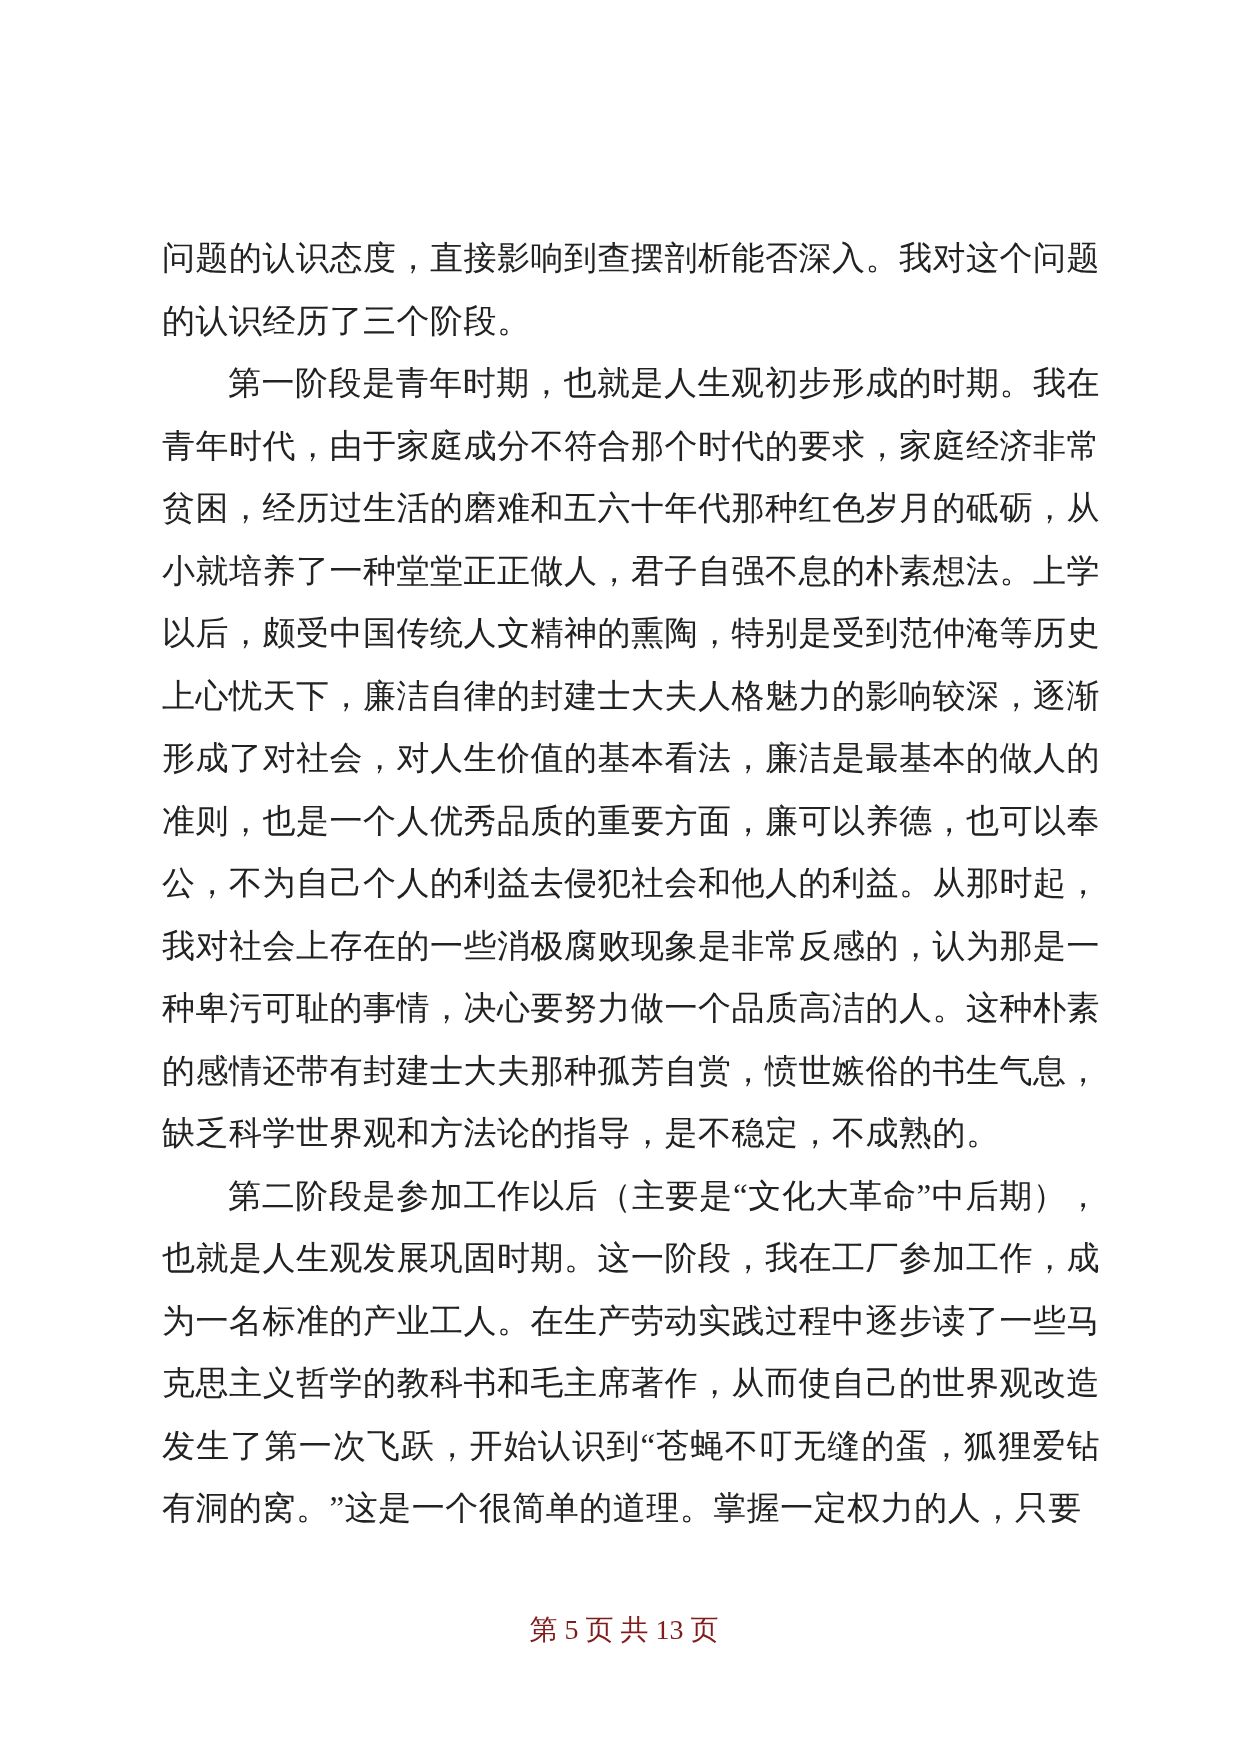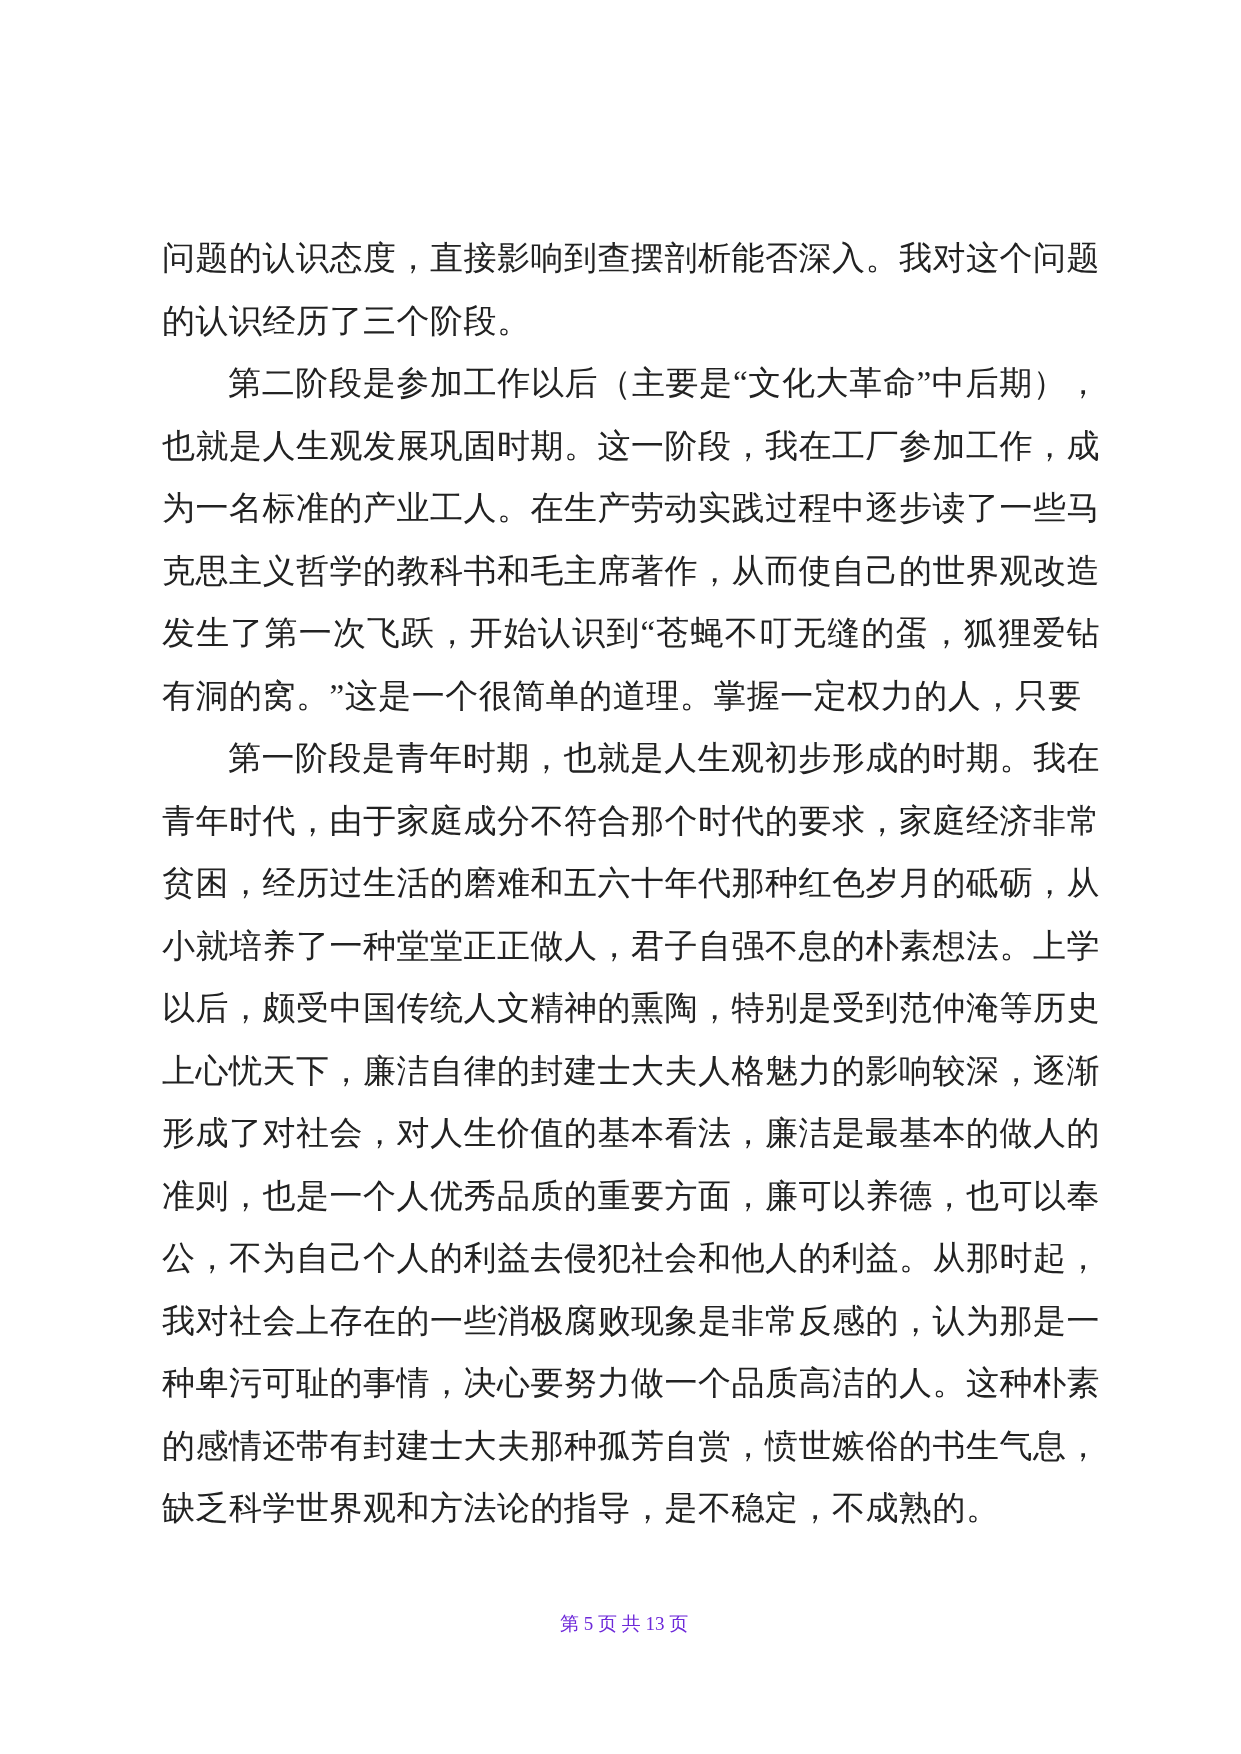--- a/index.html
+++ b/index.html
@@ -37,28 +37,28 @@
   }
   .content p.indented {
     text-indent: 2em;
   }
   .footer {
     position: absolute;
     left: 155px;
     top: 1612px;
     width: 938px;
     text-align: center;
-    font-size: 19px;
+    font-size: 28px;
     line-height: 1.3;
-    color: #6d28d9;
+    color: #7f1d1d;
   }
 </style>
 </head>
 <body>
 
 <div class="page">
   <div class="content">
     <p>问题的认识态度，直接影响到查摆剖析能否深入。我对这个问题的认识经历了三个阶段。</p>
+    <p class="indented">第一阶段是青年时期，也就是人生观初步形成的时期。我在青年时代，由于家庭成分不符合那个时代的要求，家庭经济非常贫困，经历过生活的磨难和五六十年代那种红色岁月的砥砺，从小就培养了一种堂堂正正做人，君子自强不息的朴素想法。上学以后，颇受中国传统人文精神的熏陶，特别是受到范仲淹等历史上心忧天下，廉洁自律的封建士大夫人格魅力的影响较深，逐渐形成了对社会，对人生价值的基本看法，廉洁是最基本的做人的准则，也是一个人优秀品质的重要方面，廉可以养德，也可以奉公，不为自己个人的利益去侵犯社会和他人的利益。从那时起，我对社会上存在的一些消极腐败现象是非常反感的，认为那是一种卑污可耻的事情，决心要努力做一个品质高洁的人。这种朴素的感情还带有封建士大夫那种孤芳自赏，愤世嫉俗的书生气息，缺乏科学世界观和方法论的指导，是不稳定，不成熟的。</p>
     <p class="indented">第二阶段是参加工作以后（主要是“文化大革命”中后期），也就是人生观发展巩固时期。这一阶段，我在工厂参加工作，成为一名标准的产业工人。在生产劳动实践过程中逐步读了一些马克思主义哲学的教科书和毛主席著作，从而使自己的世界观改造发生了第一次飞跃，开始认识到“苍蝇不叮无缝的蛋，狐狸爱钻有洞的窝。”这是一个很简单的道理。掌握一定权力的人，只要</p>
-    <p class="indented">第一阶段是青年时期，也就是人生观初步形成的时期。我在青年时代，由于家庭成分不符合那个时代的要求，家庭经济非常贫困，经历过生活的磨难和五六十年代那种红色岁月的砥砺，从小就培养了一种堂堂正正做人，君子自强不息的朴素想法。上学以后，颇受中国传统人文精神的熏陶，特别是受到范仲淹等历史上心忧天下，廉洁自律的封建士大夫人格魅力的影响较深，逐渐形成了对社会，对人生价值的基本看法，廉洁是最基本的做人的准则，也是一个人优秀品质的重要方面，廉可以养德，也可以奉公，不为自己个人的利益去侵犯社会和他人的利益。从那时起，我对社会上存在的一些消极腐败现象是非常反感的，认为那是一种卑污可耻的事情，决心要努力做一个品质高洁的人。这种朴素的感情还带有封建士大夫那种孤芳自赏，愤世嫉俗的书生气息，缺乏科学世界观和方法论的指导，是不稳定，不成熟的。</p>
   </div>
   <div class="footer">第 5 页 共 13 页</div>
 </div>
 
 </body></html>

